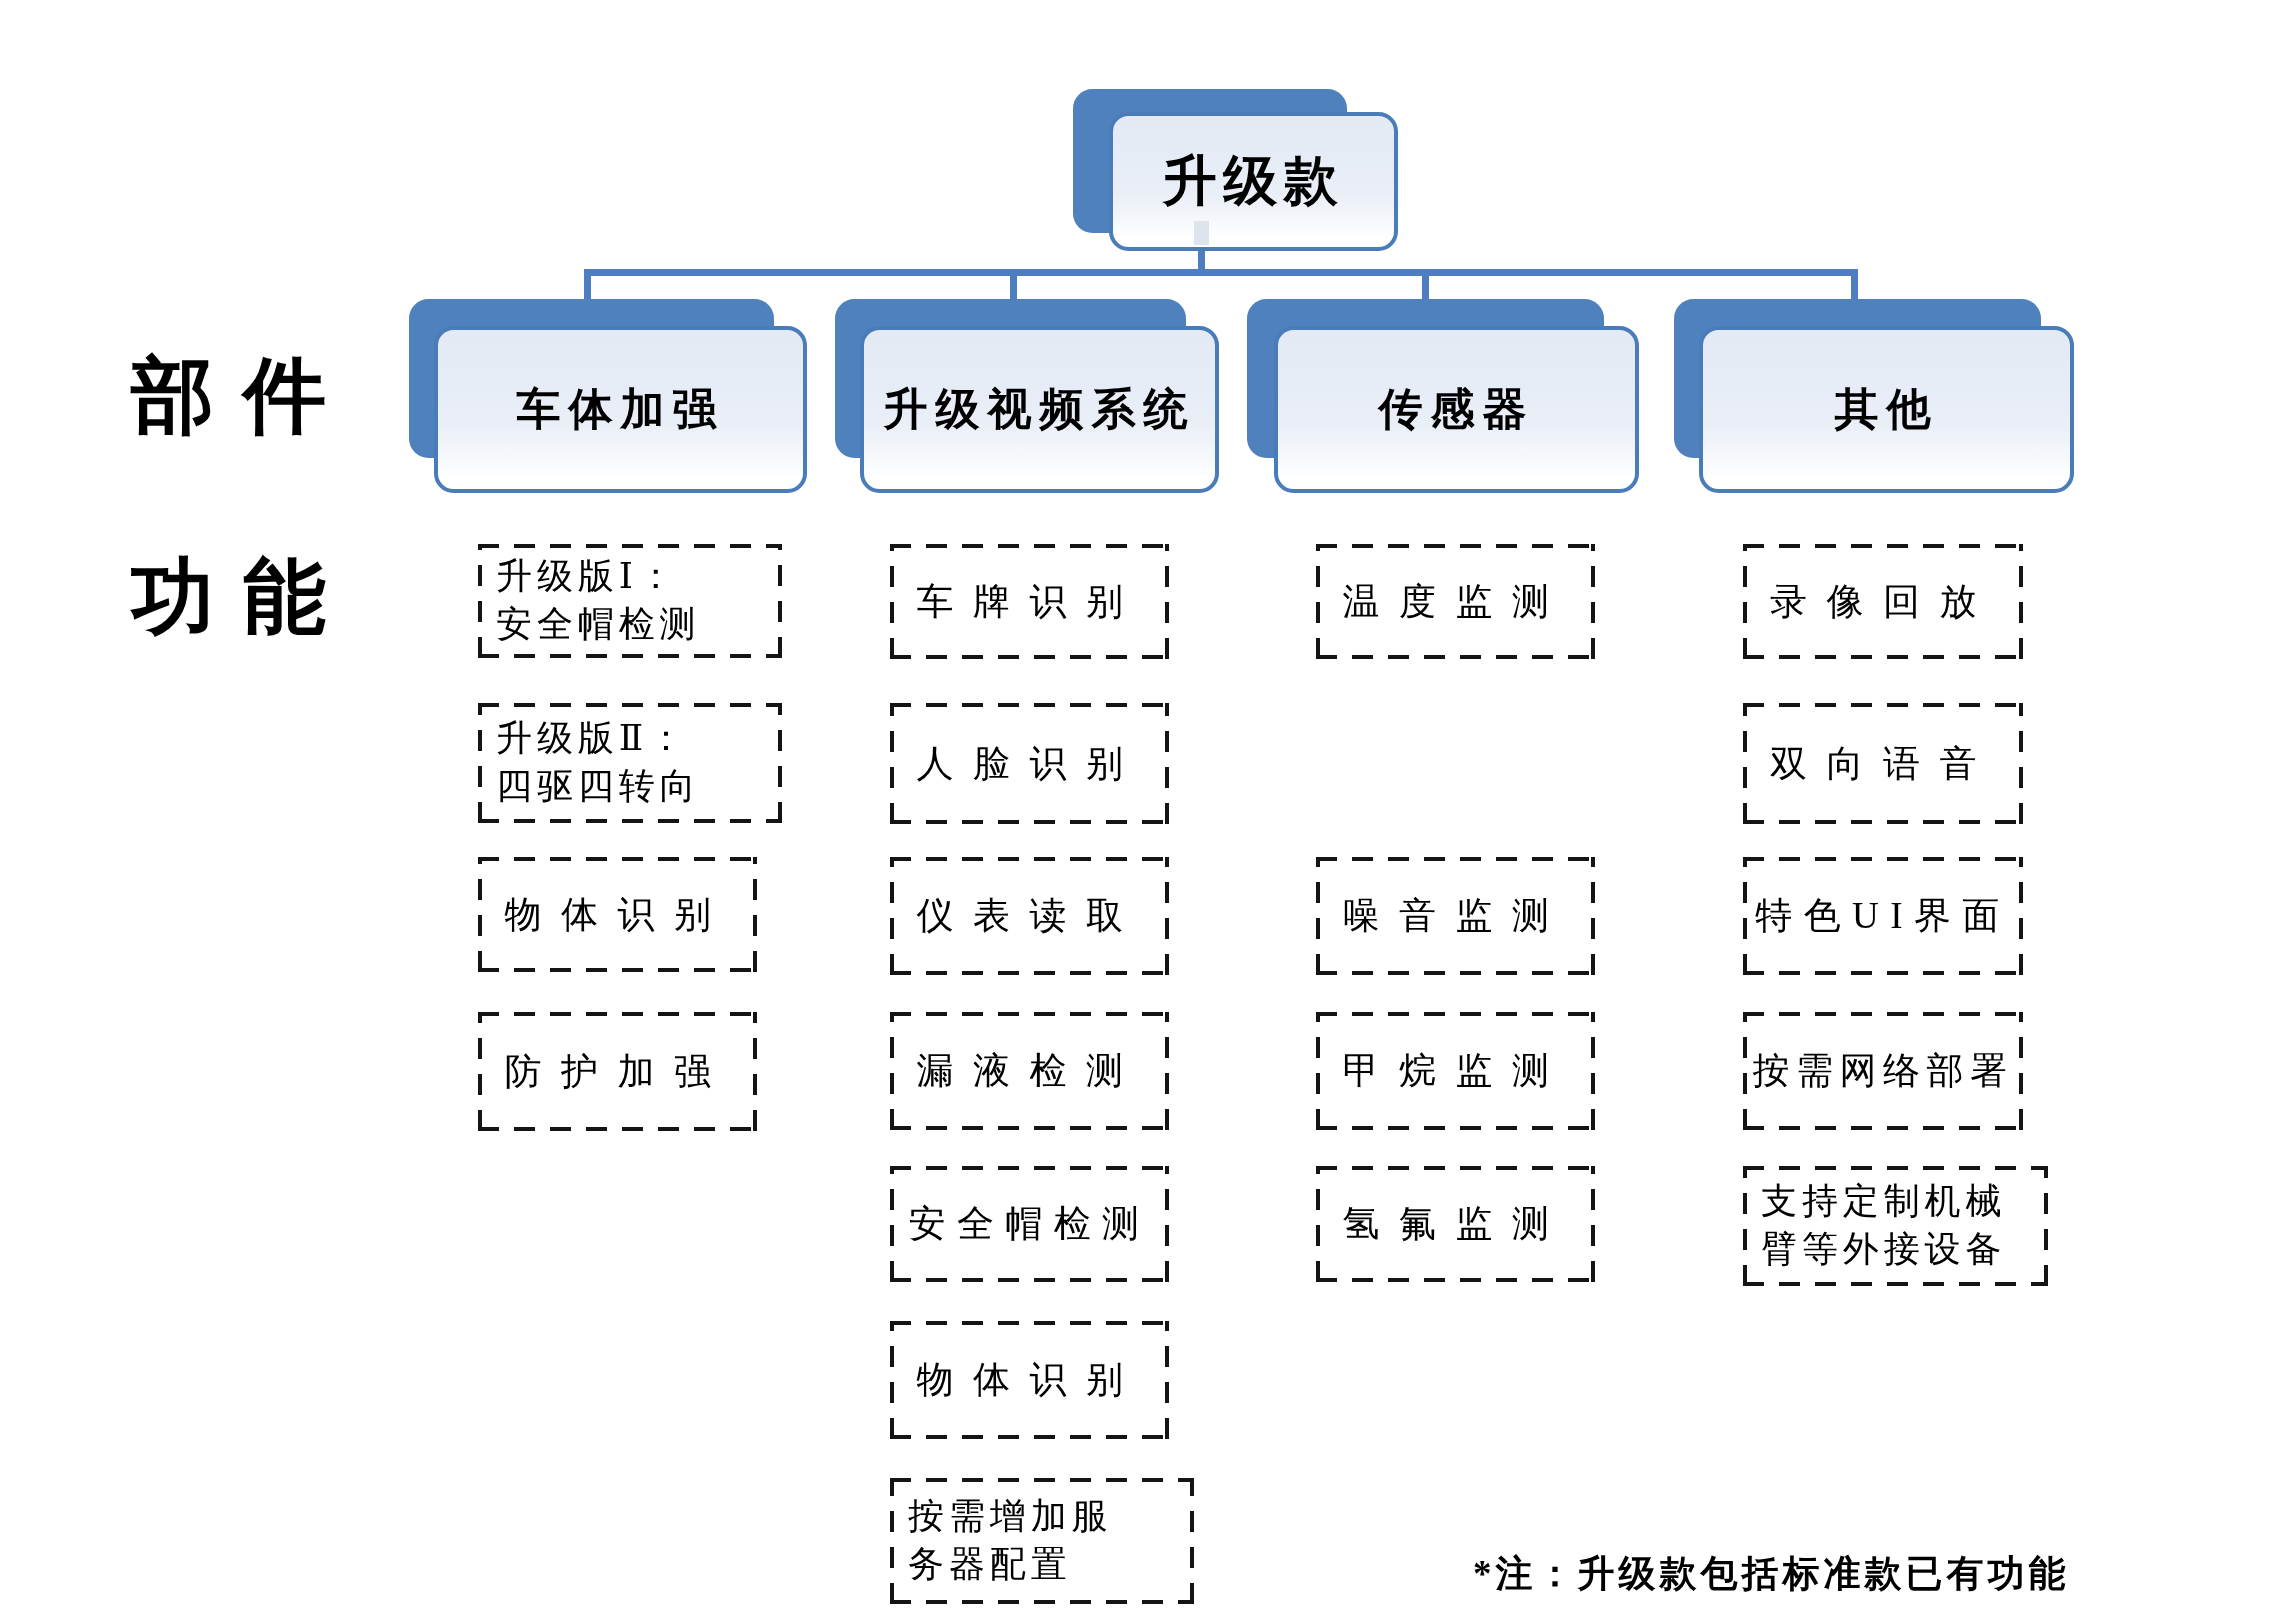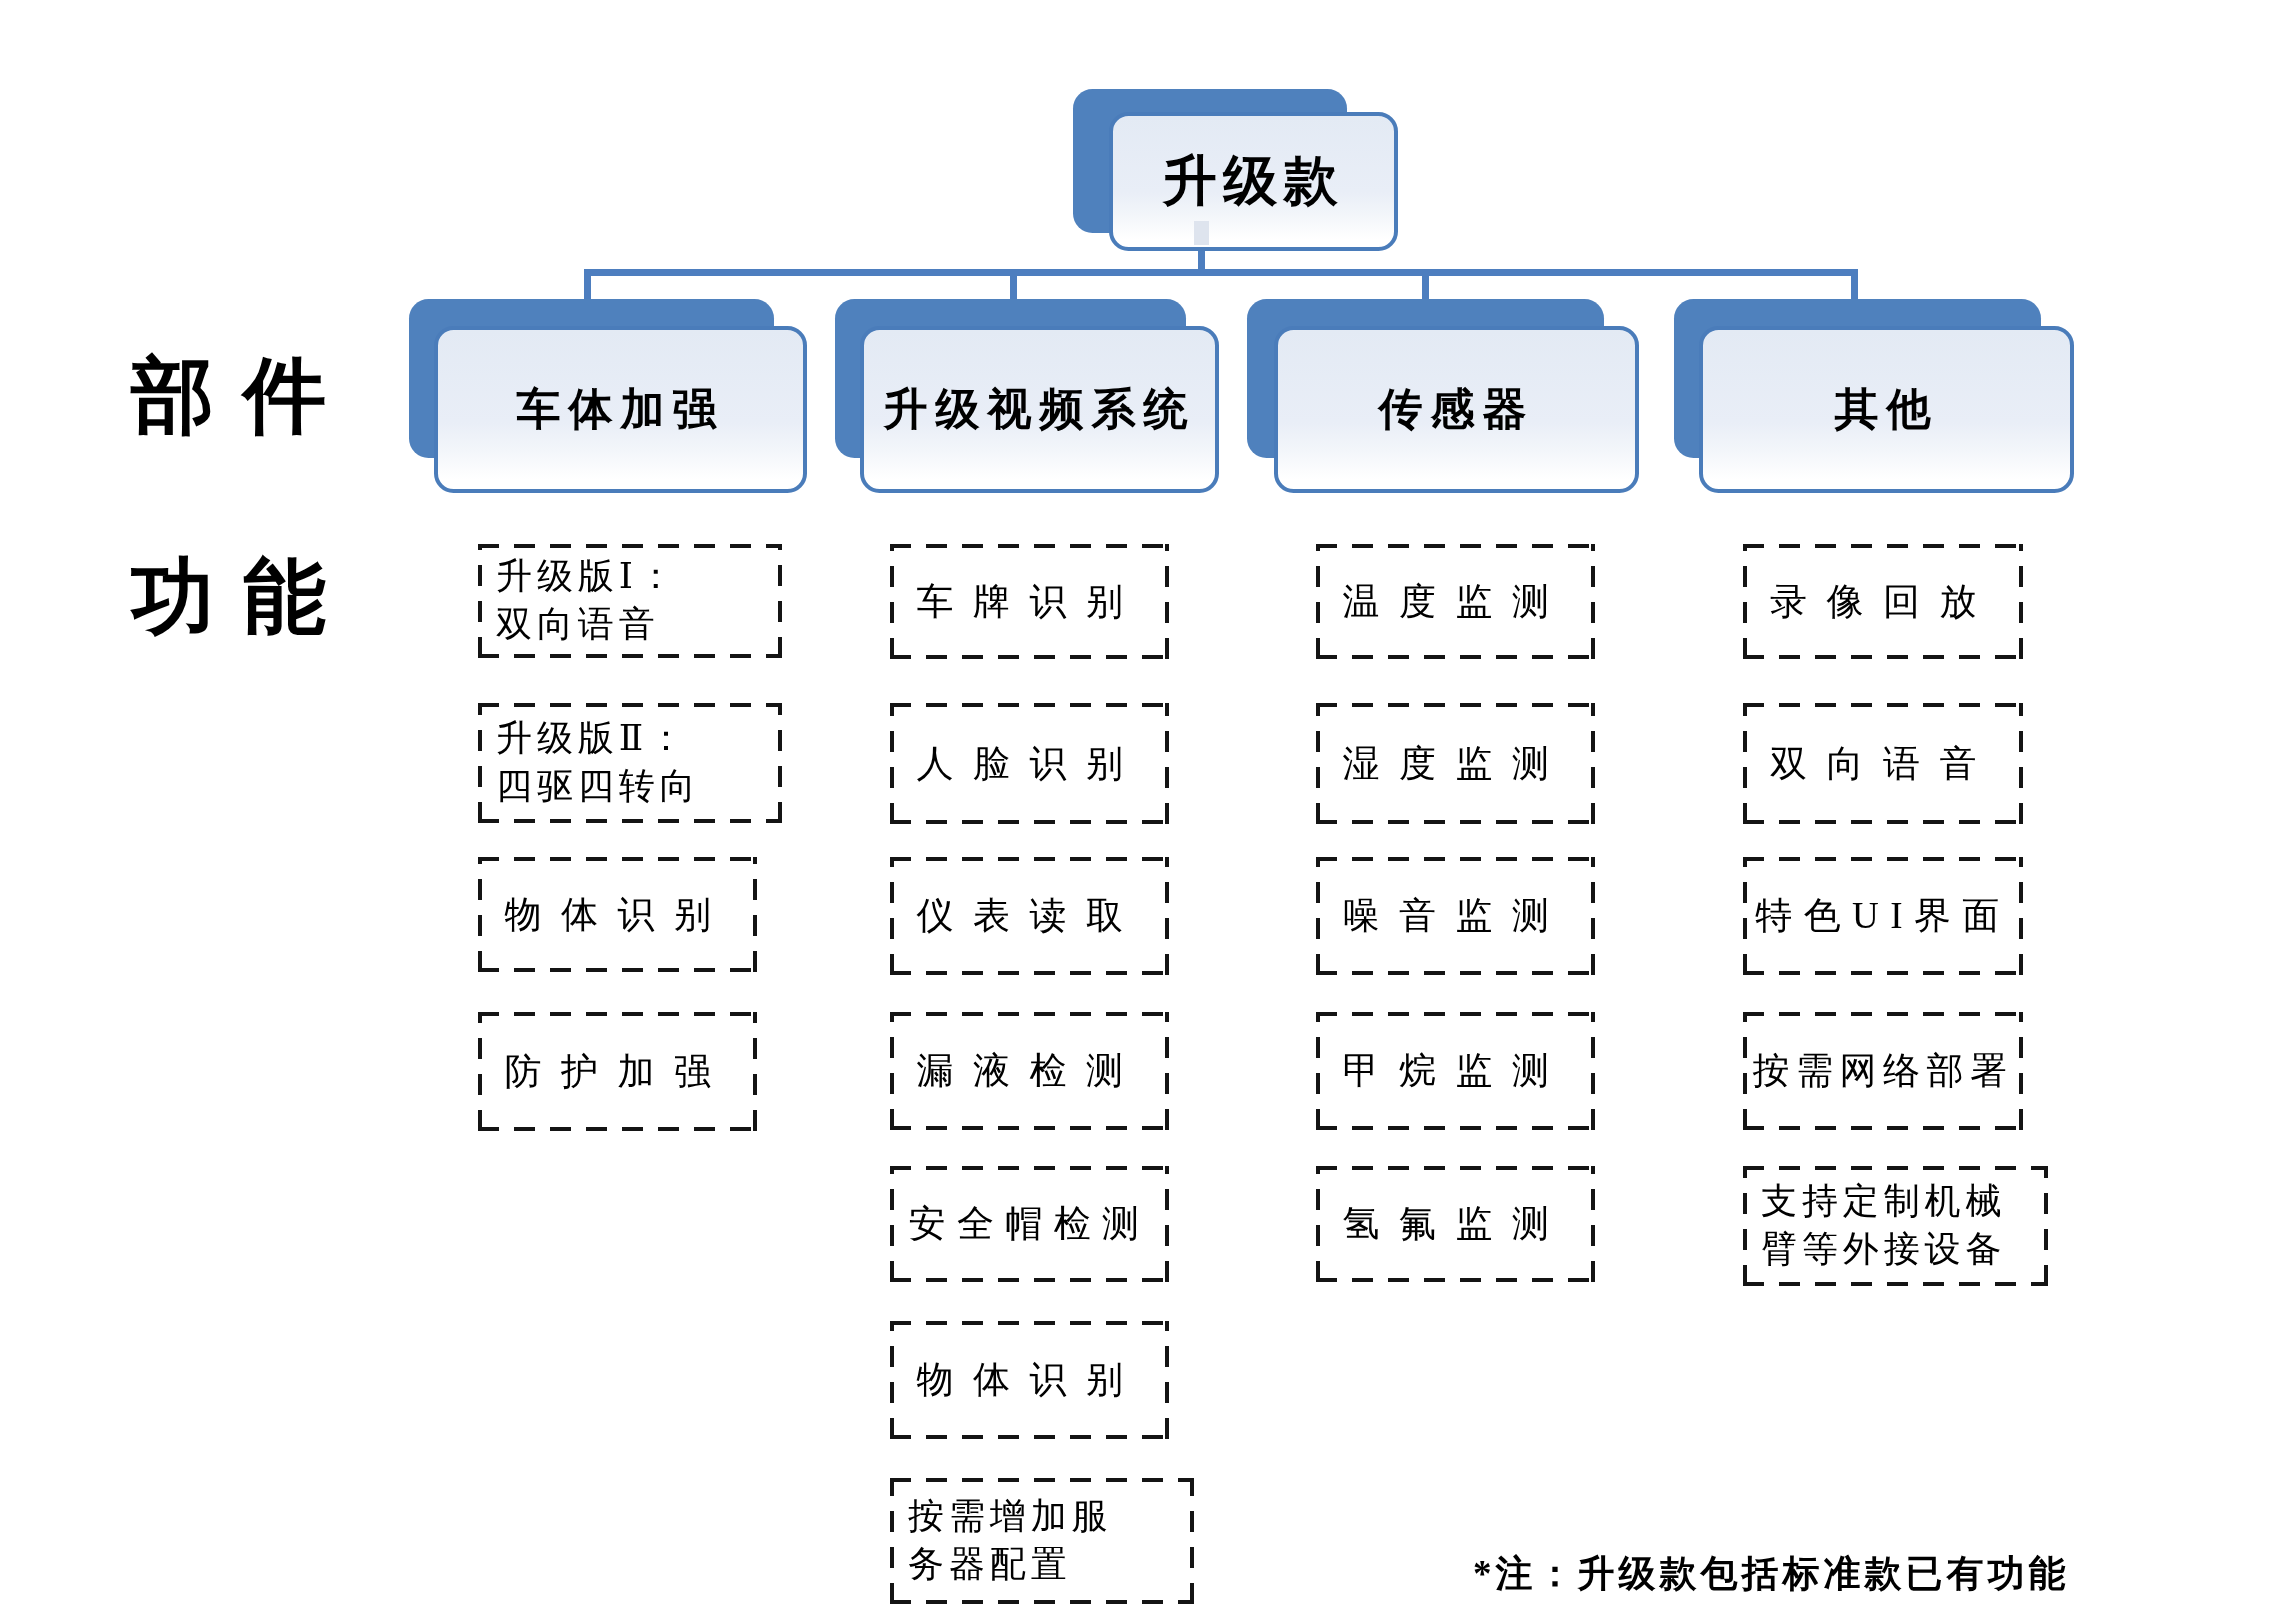--- a/index.html
+++ b/index.html
@@ -77,37 +77,36 @@
   <div class="front" style="left:1274px;top:326px;width:357px;height:159px;">
     <span>传感器</span>
   </div>
 
   <div class="back" style="left:1674px;top:299px;width:367px;height:159px;"></div>
   <div class="front" style="left:1699px;top:326px;width:367px;height:159px;">
     <span>其他</span>
   </div>
 
   <div class="feature left" style="left:478px;top:544px;width:279px;height:114px;">升级版Ⅰ：
-双向语音</div>
+安全帽检测</div>
   <div class="feature left" style="left:478px;top:703px;width:279px;height:120px;">升级版Ⅱ：
 四驱四转向</div>
   <div class="feature" style="left:478px;top:857px;width:279px;height:115px;">物体识别</div>
   <div class="feature" style="left:478px;top:1012px;width:279px;height:119px;">防护加强</div>
 
   <div class="feature" style="left:890px;top:544px;width:279px;height:115px;">车牌识别</div>
   <div class="feature" style="left:890px;top:703px;width:279px;height:121px;">人脸识别</div>
   <div class="feature" style="left:890px;top:857px;width:279px;height:118px;">仪表读取</div>
   <div class="feature" style="left:890px;top:1012px;width:279px;height:118px;">漏液检测</div>
   <div class="feature c5" style="left:890px;top:1166px;width:279px;height:116px;">安全帽检测</div>
   <div class="feature" style="left:890px;top:1321px;width:279px;height:118px;">物体识别</div>
   <div class="feature left" style="left:890px;top:1478px;width:279px;height:126px;">按需增加服
 务器配置</div>
 
   <div class="feature" style="left:1316px;top:544px;width:279px;height:115px;">温度监测</div>
-  <div class="feature" style="left:1316px;top:703px;width:279px;height:121px;">湿度监测</div>
   <div class="feature" style="left:1316px;top:857px;width:279px;height:118px;">噪音监测</div>
   <div class="feature" style="left:1316px;top:1012px;width:279px;height:118px;">甲烷监测</div>
   <div class="feature" style="left:1316px;top:1166px;width:279px;height:116px;">氢氟监测</div>
 
   <div class="feature" style="left:1743px;top:544px;width:280px;height:115px;">录像回放</div>
   <div class="feature" style="left:1743px;top:703px;width:280px;height:121px;">双向语音</div>
   <div class="feature c5" style="left:1743px;top:857px;width:280px;height:118px;">特色UI界面</div>
   <div class="feature c6" style="left:1743px;top:1012px;width:280px;height:118px;">按需网络部署</div>
   <div class="feature left" style="left:1743px;top:1166px;width:280px;height:120px;">支持定制机械
 臂等外接设备</div>

